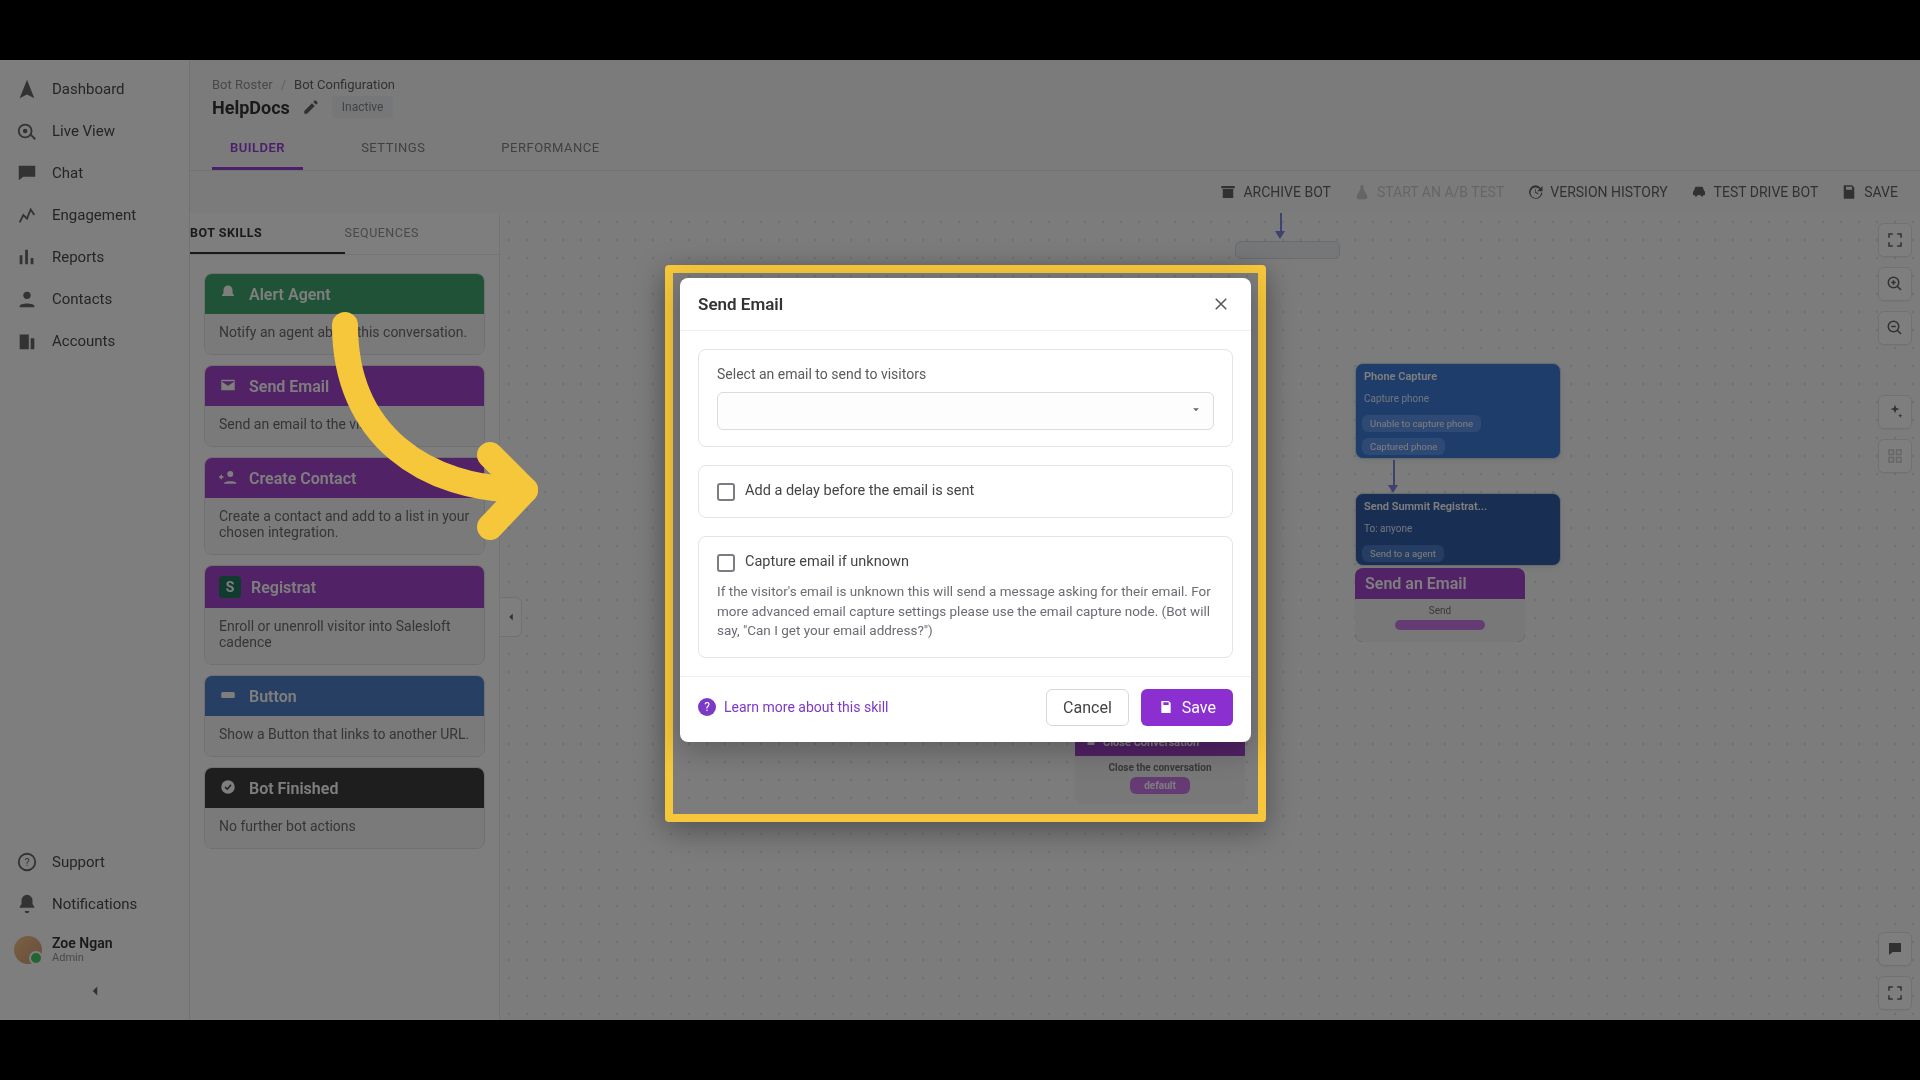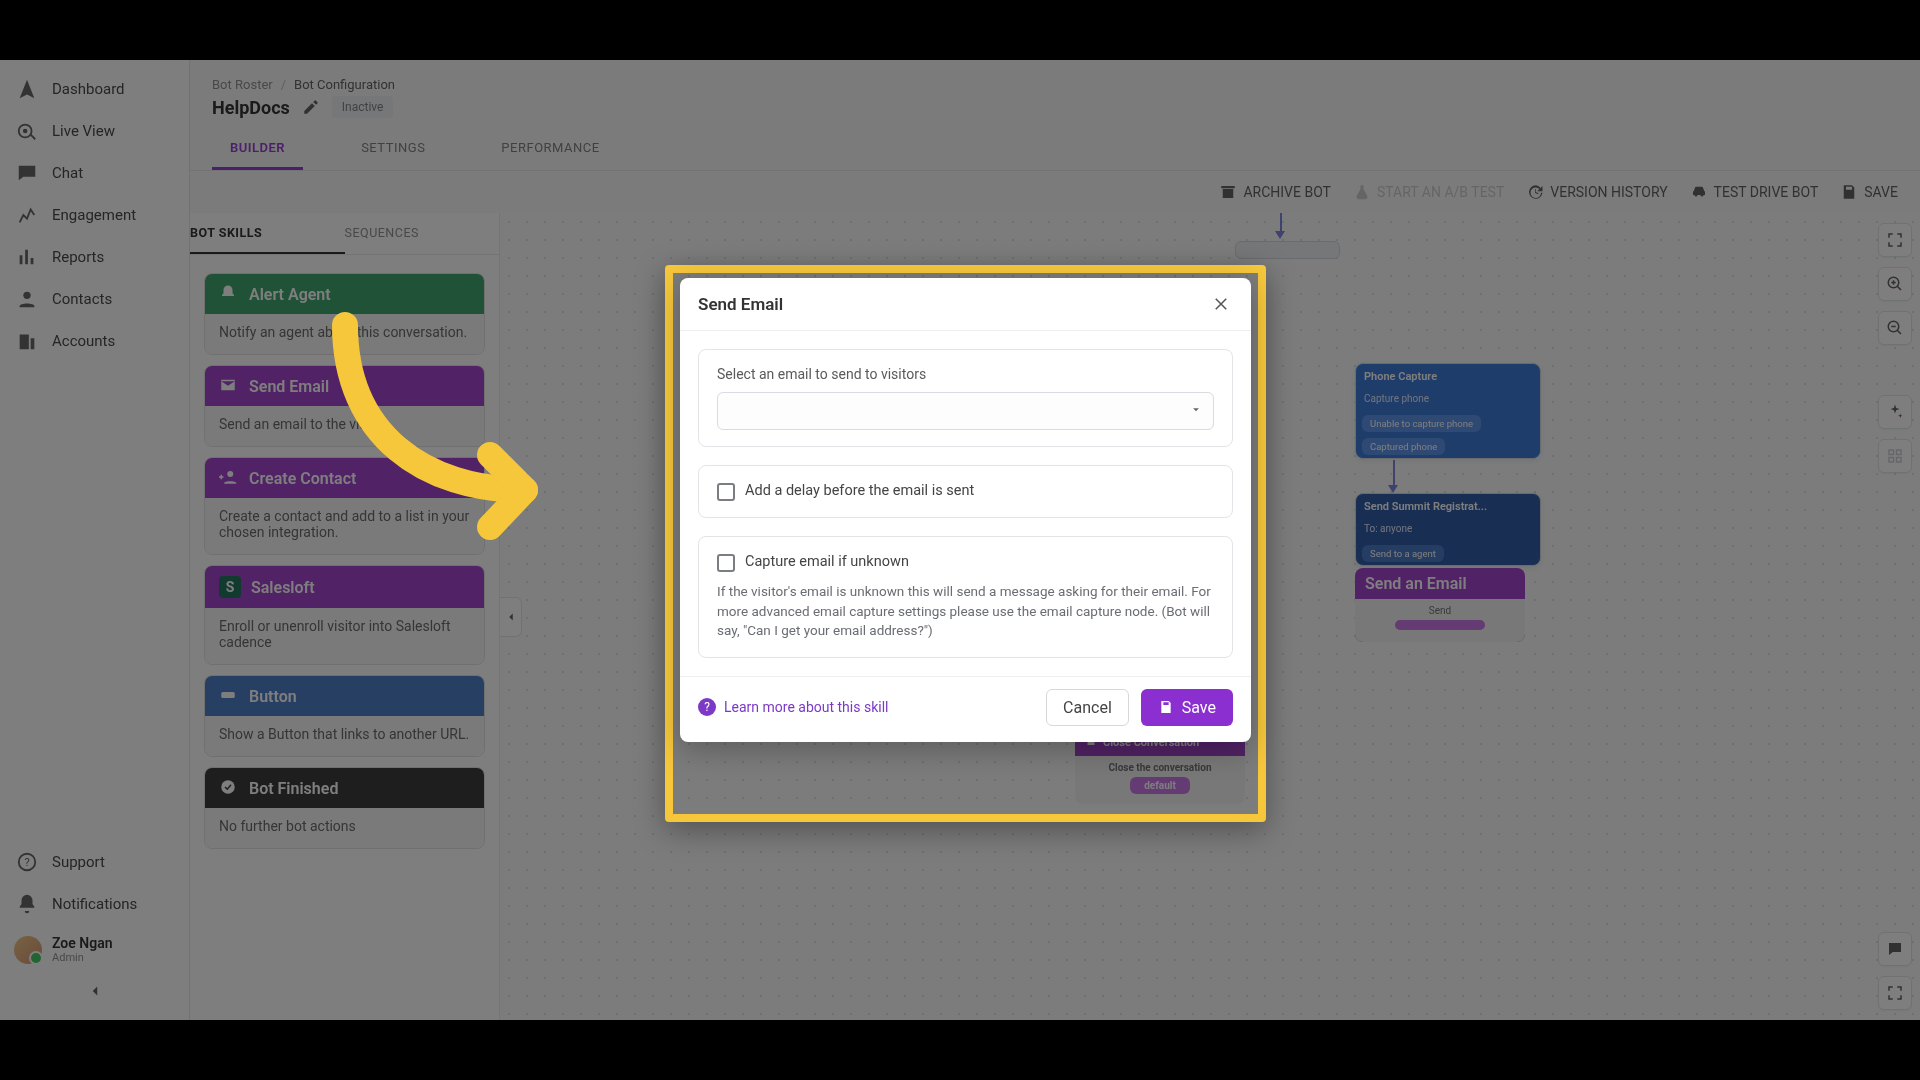--- a/index.html
+++ b/index.html
@@ -65,21 +65,21 @@
     .c-black  .skill-head { background:#2b2b2b; }
     .sl-badge { width:22px; height:22px; background:#0e6b4f; color:#fff; display:inline-flex; align-items:center; justify-content:center; font-weight:700; border-radius:4px; font-size:14px; }
 
     
     .canvas { flex:1; position:relative; background-color:#fafbfc;
       background-image: radial-gradient(#d9dde1 1px, transparent 1px);
       background-size: 18px 18px; overflow:hidden; }
 
     
     .flow-node { position:absolute; border:1px solid #d0d5dd; border-radius:8px; box-shadow:0 2px 6px rgba(0,0,0,.08); font-size:11px; color:#fff; }
-    .fn-pc { background:#2d6fd4; width: 186px; }
+    .fn-pc { background:#2d6fd4; width: 206px; }
     .fn-head { padding:6px 8px; font-weight:600; }
     .fn-body { padding:4px 8px 8px; font-size:10px; color:#dfe9ff; }
     .fn-pill { display:inline-block; background:#4f8ae8; border-radius:6px; padding:3px 8px; margin:3px 6px; font-size:9.5px; }
 
     .fn-send { position:absolute; background:#9c33c8; width:170px; border-radius:8px; color:#fff; }
     .fn-send .body { background:#f1f2f4; color:#666; padding:6px 10px 8px; border-radius:0 0 8px 8px; font-size:10px; }
     .fn-send .pill { display:block; background:#c66de6; margin:4px auto 4px; border-radius:6px; width:60%; height:10px; }
 
     .fn-close { position:absolute; width:170px; border-radius:8px; color:#fff; }
     .fn-close .head { background:#9c33c8; padding:6px 10px; border-radius:8px 8px 0 0; display:flex; align-items:center; gap:6px; font-size:11px; }
@@ -339,21 +339,21 @@
                   </svg>
                 </span>
               <span>Create Contact</span>
             </div>
             <div class="skill-body">Create a contact and add to a list in your chosen integration.</div>
           </div>
 
           <div class="skill-card c-salesloft">
             <div class="skill-head">
               <span class="sl-badge">S</span>
-              <span>Salesloft</span>
+              <span>Registrat</span>
             </div>
             <div class="skill-body">Enroll or unenroll visitor into Salesloft cadence</div>
           </div>
 
           <div class="skill-card c-blue">
             <div class="skill-head">
               <span class="ic">
                   <svg viewBox="0 0 24 24" width="18" height="18">
                     <rect x="3" y="8" width="18" height="8" rx="2" fill="currentColor"></rect>
                   </svg>

